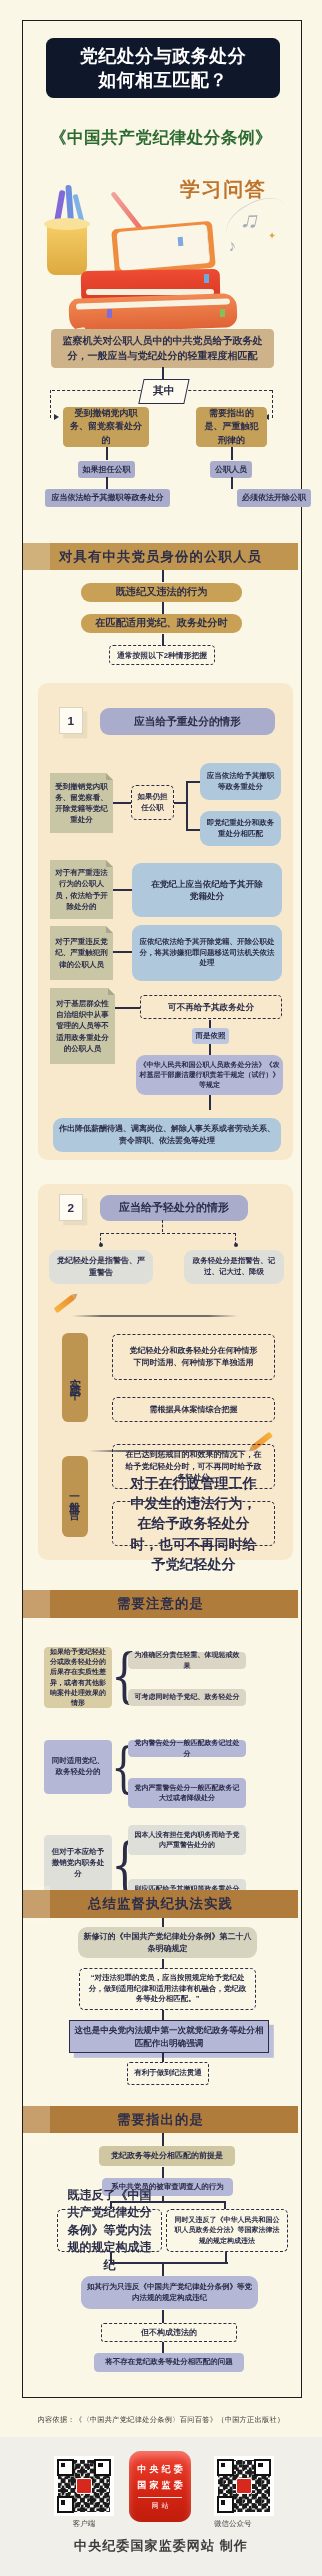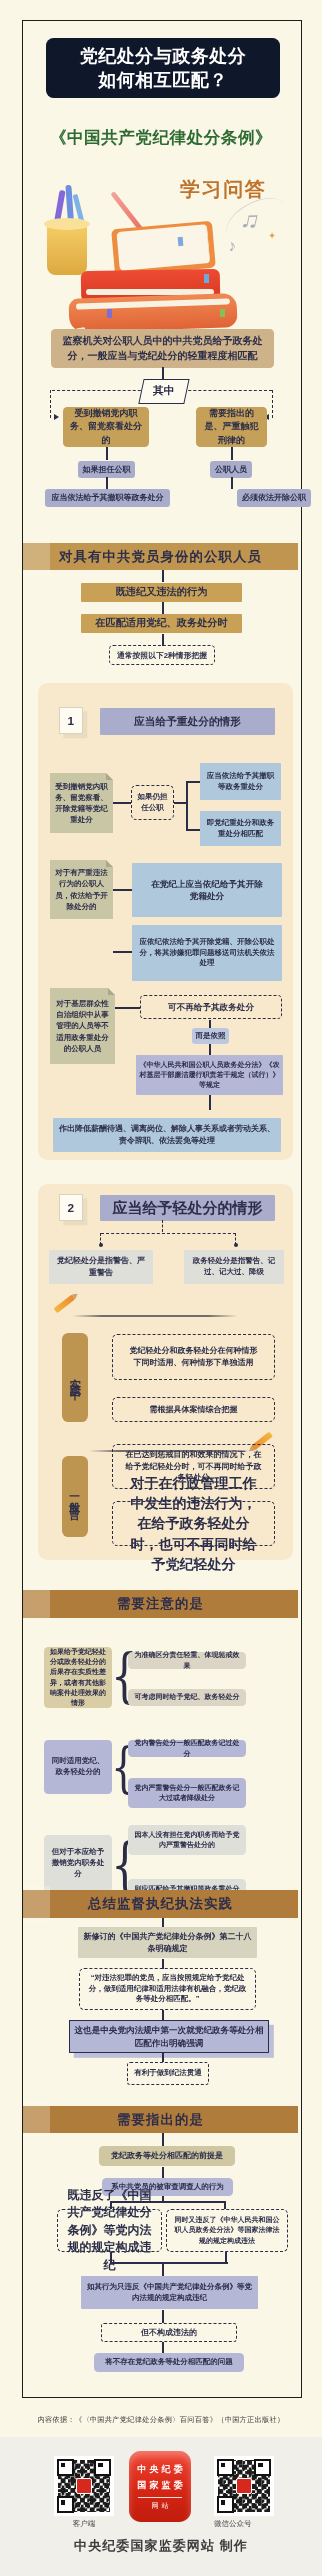--- a/index.html
+++ b/index.html
@@ -1,21 +1,21 @@
 <!DOCTYPE html>
 <html style="font-size:8.6px"><head>
 <meta charset="utf-8">
 <style>
   html,body{margin:0;padding:0;background:#e9e7da;}
   .canvas{position:relative;width:322px;height:2576px;background:#FAF7E6;overflow:hidden;
           font-family:"Liberation Sans","DejaVu Sans",sans-serif;color:#2C2E4A;}
   .abs{position:absolute;box-sizing:border-box;}
   .box{position:absolute;box-sizing:border-box;display:flex;align-items:center;justify-content:center;
        text-align:center;font-weight:700;color:#2C2E4A;line-height:1.45;padding:2.1px 4.3px;}
-  .r6{border-radius:3.2px}.r8{border-radius:4.3px}.r10{border-radius:1px}.r12{border-radius:6.4px}
+  .r6{border-radius:3.2px}.r8{border-radius:4.3px}.r10{border-radius:9px}.r12{border-radius:6.4px}
   .c-lead{background:#CDB28A}
   .c-gold{background:#C5A059}
   .c-goldbox{background:#C9A156}
   .c-lav{background:#A9ADCB}
   .c-lav2{background:#B4B7D6}
   .c-blue{background:#AFC8DC}
   .c-gray{background:#DEDFD9}
   .c-sand{background:#D9CDA6}
   .c-tangray{background:#DBD5C5}
   .c-sum{background:#D6D3BE}
@@ -167,38 +167,39 @@
   <div class="vl" style="left:186px;top:781px;height:49px;"></div>
   <div class="hl" style="left:186px;top:781px;width:14px;"></div>
   <div class="hl" style="left:186px;top:829px;width:14px;"></div>
   <div class="box r10 c-blue" style="left:200px;top:763px;width:81px;height:37px;font-size:7.5px;">应当依法给予其撤职等政务重处分</div>
   <div class="box r10 c-blue" style="left:200px;top:811px;width:81px;height:35px;font-size:7.5px;">即党纪重处分和政务重处分相匹配</div>
 
   <div class="note" style="left:50px;top:860px;width:63px;height:59px;font-size:7.5px;">对于有严重违法行为的公职人员，依法给予开除处分的</div>
   <div class="hl" style="left:113px;top:889px;width:19.3px;"></div>
   <div class="box r10 c-blue" style="left:132px;top:863px;width:150px;height:54px;font-size:8.6px;padding:3.2px 16px;">在党纪上应当依纪给予其开除党籍处分</div>
 
+  <div class="note" style="left:50px;top:926px;width:63px;height:54px;font-size:7.5px;">对于严重违反党纪、严重触犯刑律的公职人员</div>
   <div class="hl" style="left:113px;top:951px;width:19.3px;"></div>
   <div class="box r10 c-blue" style="left:132px;top:925px;width:150px;height:56px;font-size:7.5px;padding:3.2px 6.4px;">应依纪依法给予其开除党籍、开除公职处分，将其涉嫌犯罪问题移送司法机关依法处理</div>
 
   <div class="note" style="left:50px;top:988px;width:65px;height:76px;font-size:7.5px;">对于基层群众性自治组织中从事管理的人员等不适用政务重处分的公职人员</div>
   <div class="hl" style="left:115px;top:1007px;width:25px;"></div>
   <div class="box dashed" style="left:140px;top:995px;width:142px;height:24px;font-size:8.6px;border-radius:4.3px;">可不再给予其政务处分</div>
   <div class="vl" style="left:209px;top:1020px;height:8.6px;"></div>
   <div class="box r6 c-chip" style="left:192px;top:1028px;width:37px;height:16px;font-size:7.5px;padding:1.1px;">而是依照</div>
   <div class="vl" style="left:209px;top:1044px;height:10.7px;"></div>
   <div class="box r10 c-lav2" style="left:136px;top:1055px;width:147px;height:40px;font-size:7px;padding:2.1px 3.2px;">《中华人民共和国公职人员政务处分法》《农村基层干部廉洁履行职责若干规定（试行）》等规定</div>
   <div class="vl" style="left:209px;top:1095px;height:15px;"></div>
   <div class="box r10 c-blue" style="left:53px;top:1110px;width:228px;height:34px;font-size:8px;margin-top:8px;">作出降低薪酬待遇、调离岗位、解除人事关系或者劳动关系、责令辞职、依法罢免等处理</div>
 
   <div class="panel" style="top:1184px;height:376px;"></div>
   <div class="badge" style="left:59px;top:1194px;">
     <span>2</span>
   </div>
-  <div class="box r10 c-lav" style="left:100px;top:1195px;width:175px;height:26px;font-size:15px;">应当给予轻处分的情形</div>
+  <div class="box r10 c-lav" style="left:100px;top:1195px;width:148px;height:26px;font-size:11px;">应当给予轻处分的情形</div>
 
   <div class="dvl" style="left:162px;top:1220px;height:12.3px;"></div>
   <div class="dhl" style="left:101px;top:1233px;width:135px;"></div>
   <div class="dvl" style="left:100px;top:1233px;height:11.8px;"></div>
   <div class="dvl" style="left:235px;top:1233px;height:11.8px;"></div>
   <div class="dot" style="left:99px;top:1243px;"></div>
   <div class="dot" style="left:234px;top:1243px;"></div>
 
   <div class="box r10 c-gray" style="left:49px;top:1250px;width:104px;height:34px;font-size:8px;">党纪轻处分是指警告、严重警告</div>
   <div class="box r10 c-gray" style="left:184px;top:1250px;width:100px;height:34px;font-size:7.5px;">政务轻处分是指警告、记过、记大过、降级</div>

